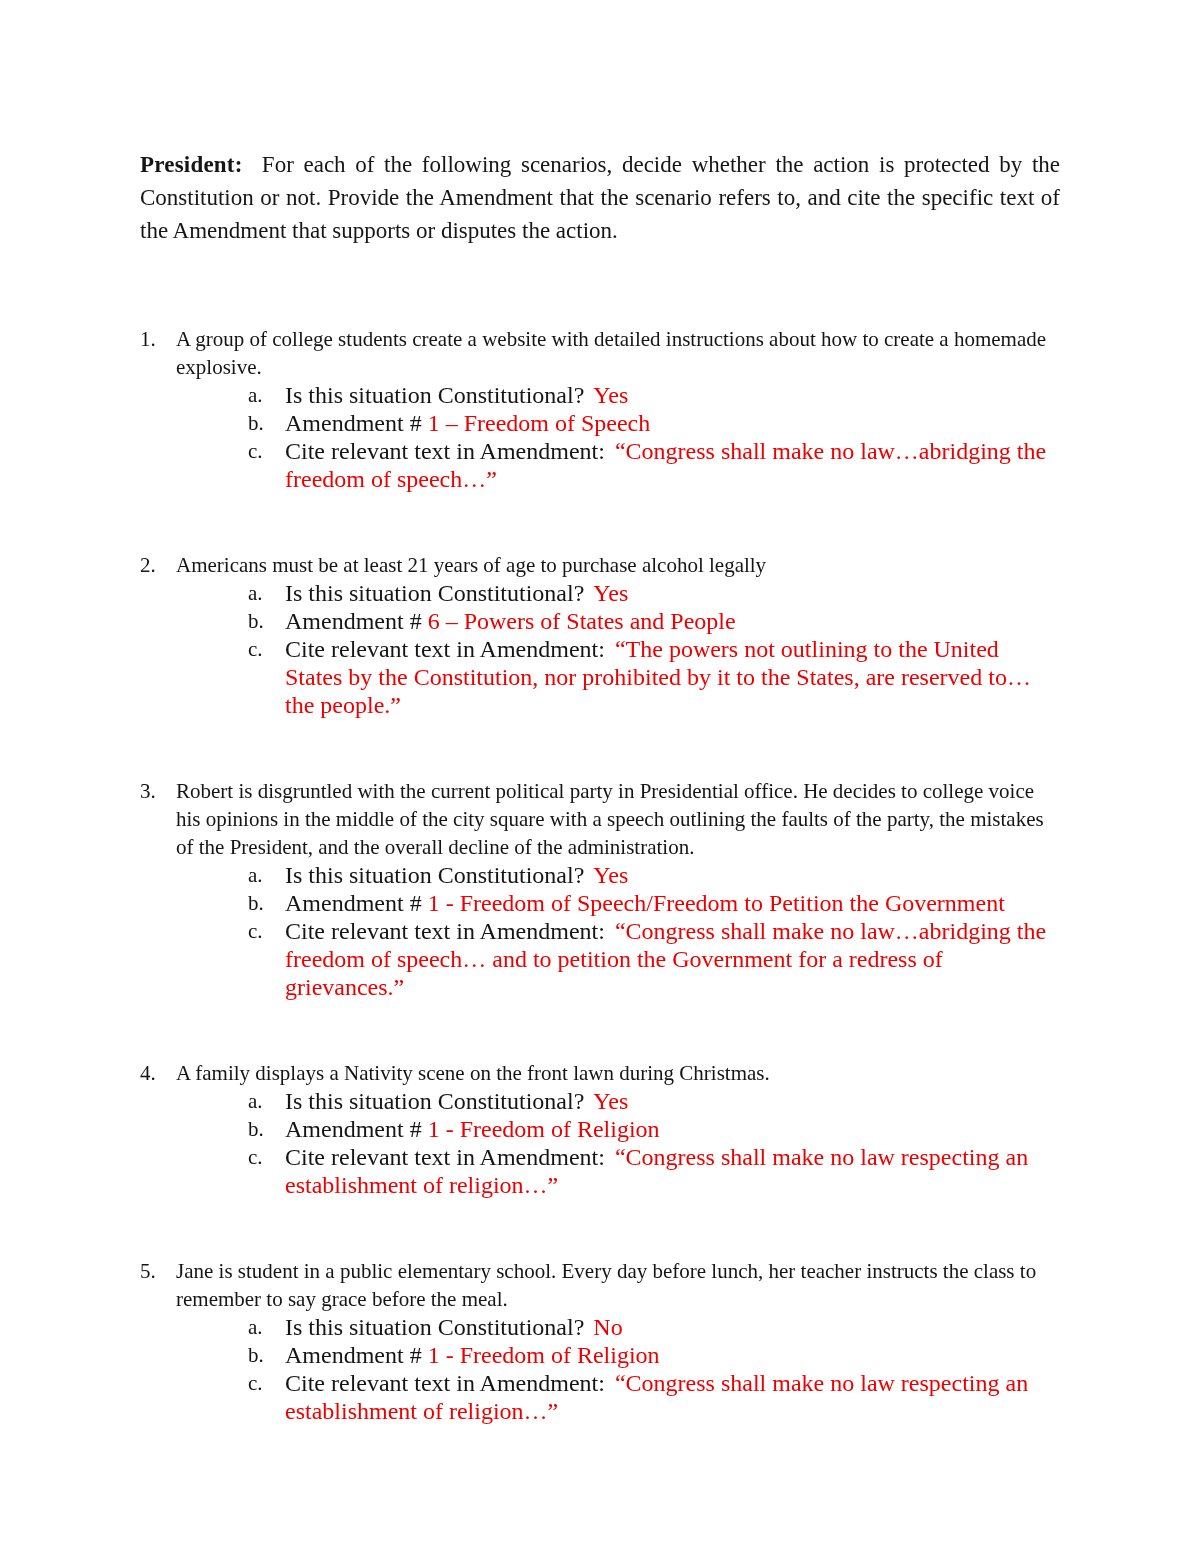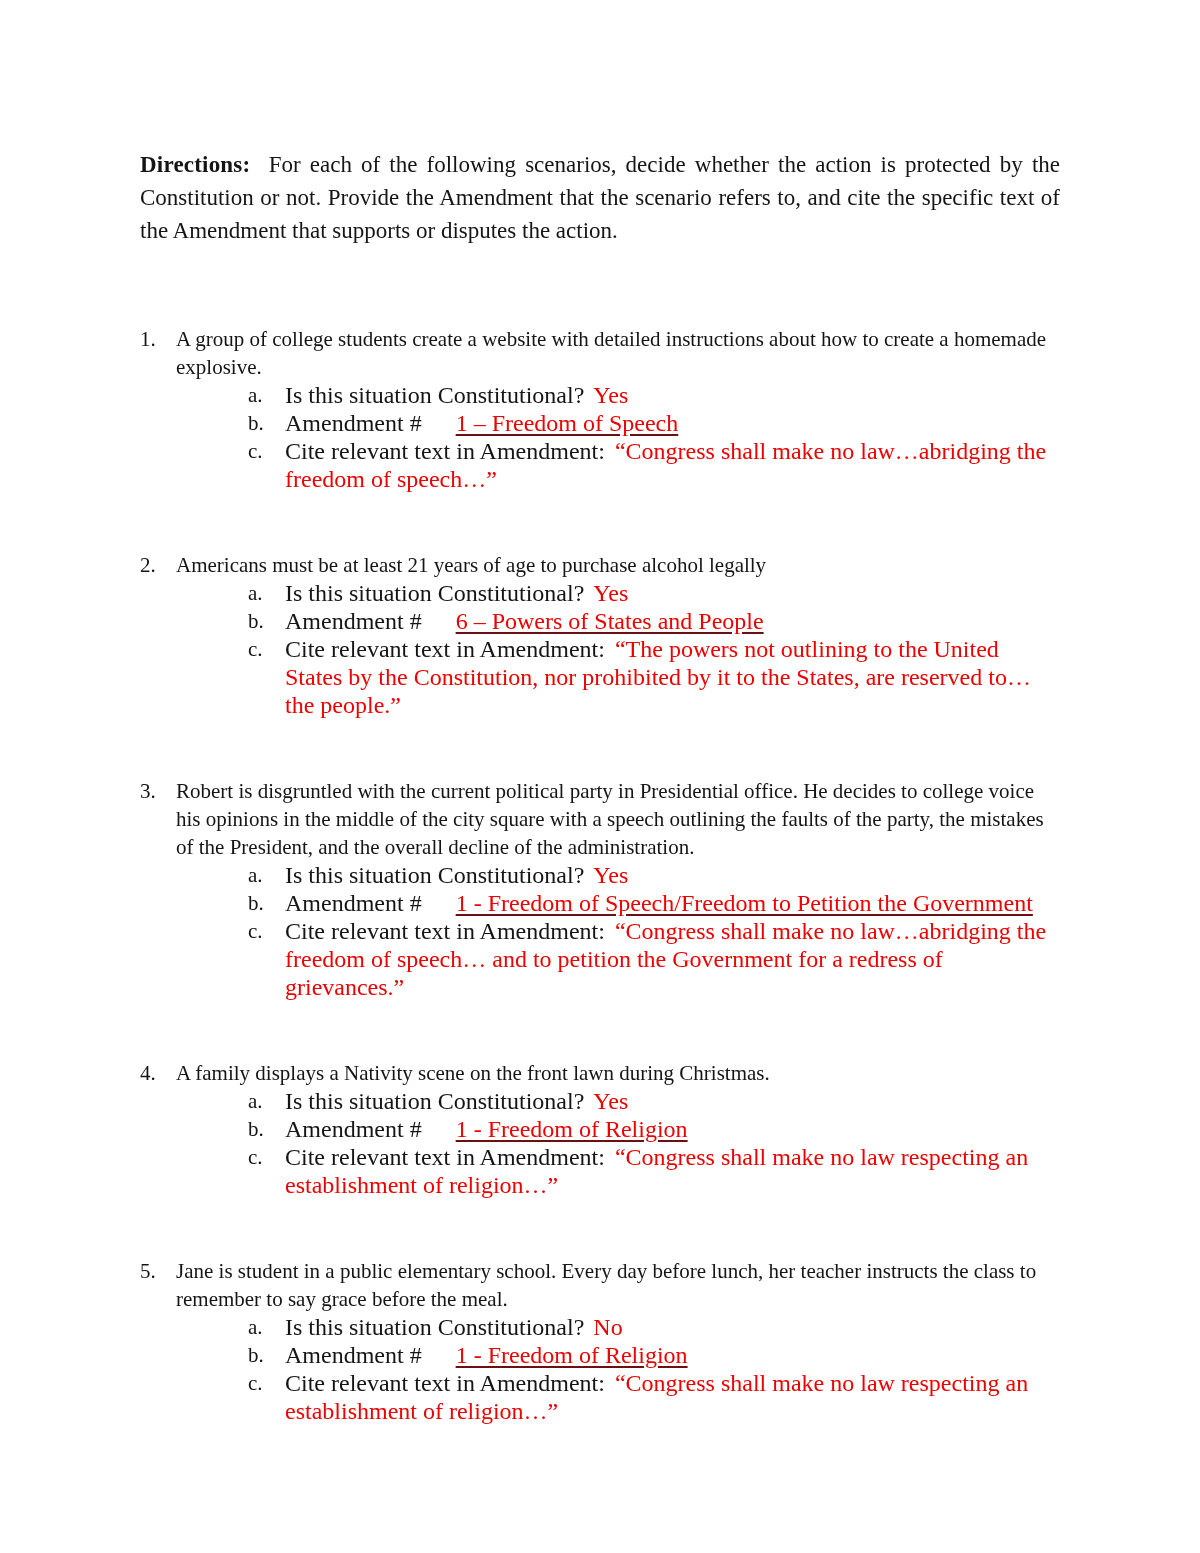--- a/index.html
+++ b/index.html
@@ -46,34 +46,32 @@
   .sub { margin-left: 108px; margin-top: 0; }
   .sub .row { margin-top: 0; }
   .letter {
     flex: 0 0 37px; font-size: 21px; line-height: 28px; color: #151515;
   }
   .sub-text { flex: 1; font-size: 24px; line-height: 28px; }
   .q-label { color: #151515; }
   .ans-red { color: #ee0000; }
   .ans-gap { margin-left: 9px; }
   .ans-underline {
-    text-decoration: underline;
     text-decoration-color: #6b1010;
     text-underline-offset: 3px;
-    margin-left: 28px;
   }
   .cite-gap { margin-left: 10px; }
 </style>
 </head>
 <body>
 
 <div class="page">
 
 
-  <p class="directions"><b>Directions:</b>&nbsp; <span>For each of the following scenarios, decide whether the action is protected by the Constitution or not. Provide the Amendment that the scenario refers to, and cite the specific text of the Amendment that supports or disputes the action.</span></p>
+  <p class="directions"><b>President:</b>&nbsp; <span>For each of the following scenarios, decide whether the action is protected by the Constitution or not. Provide the Amendment that the scenario refers to, and cite the specific text of the Amendment that supports or disputes the action.</span></p>
 
   <div class="scenarios">
 
     <div class="item">
       <div class="row">
         <span class="num">1.</span>
         <div class="scenario-text">A group of college students create a website with detailed instructions about how to create a homemade explosive.</div>
       </div>
       <div class="sub">
         <div class="row">

